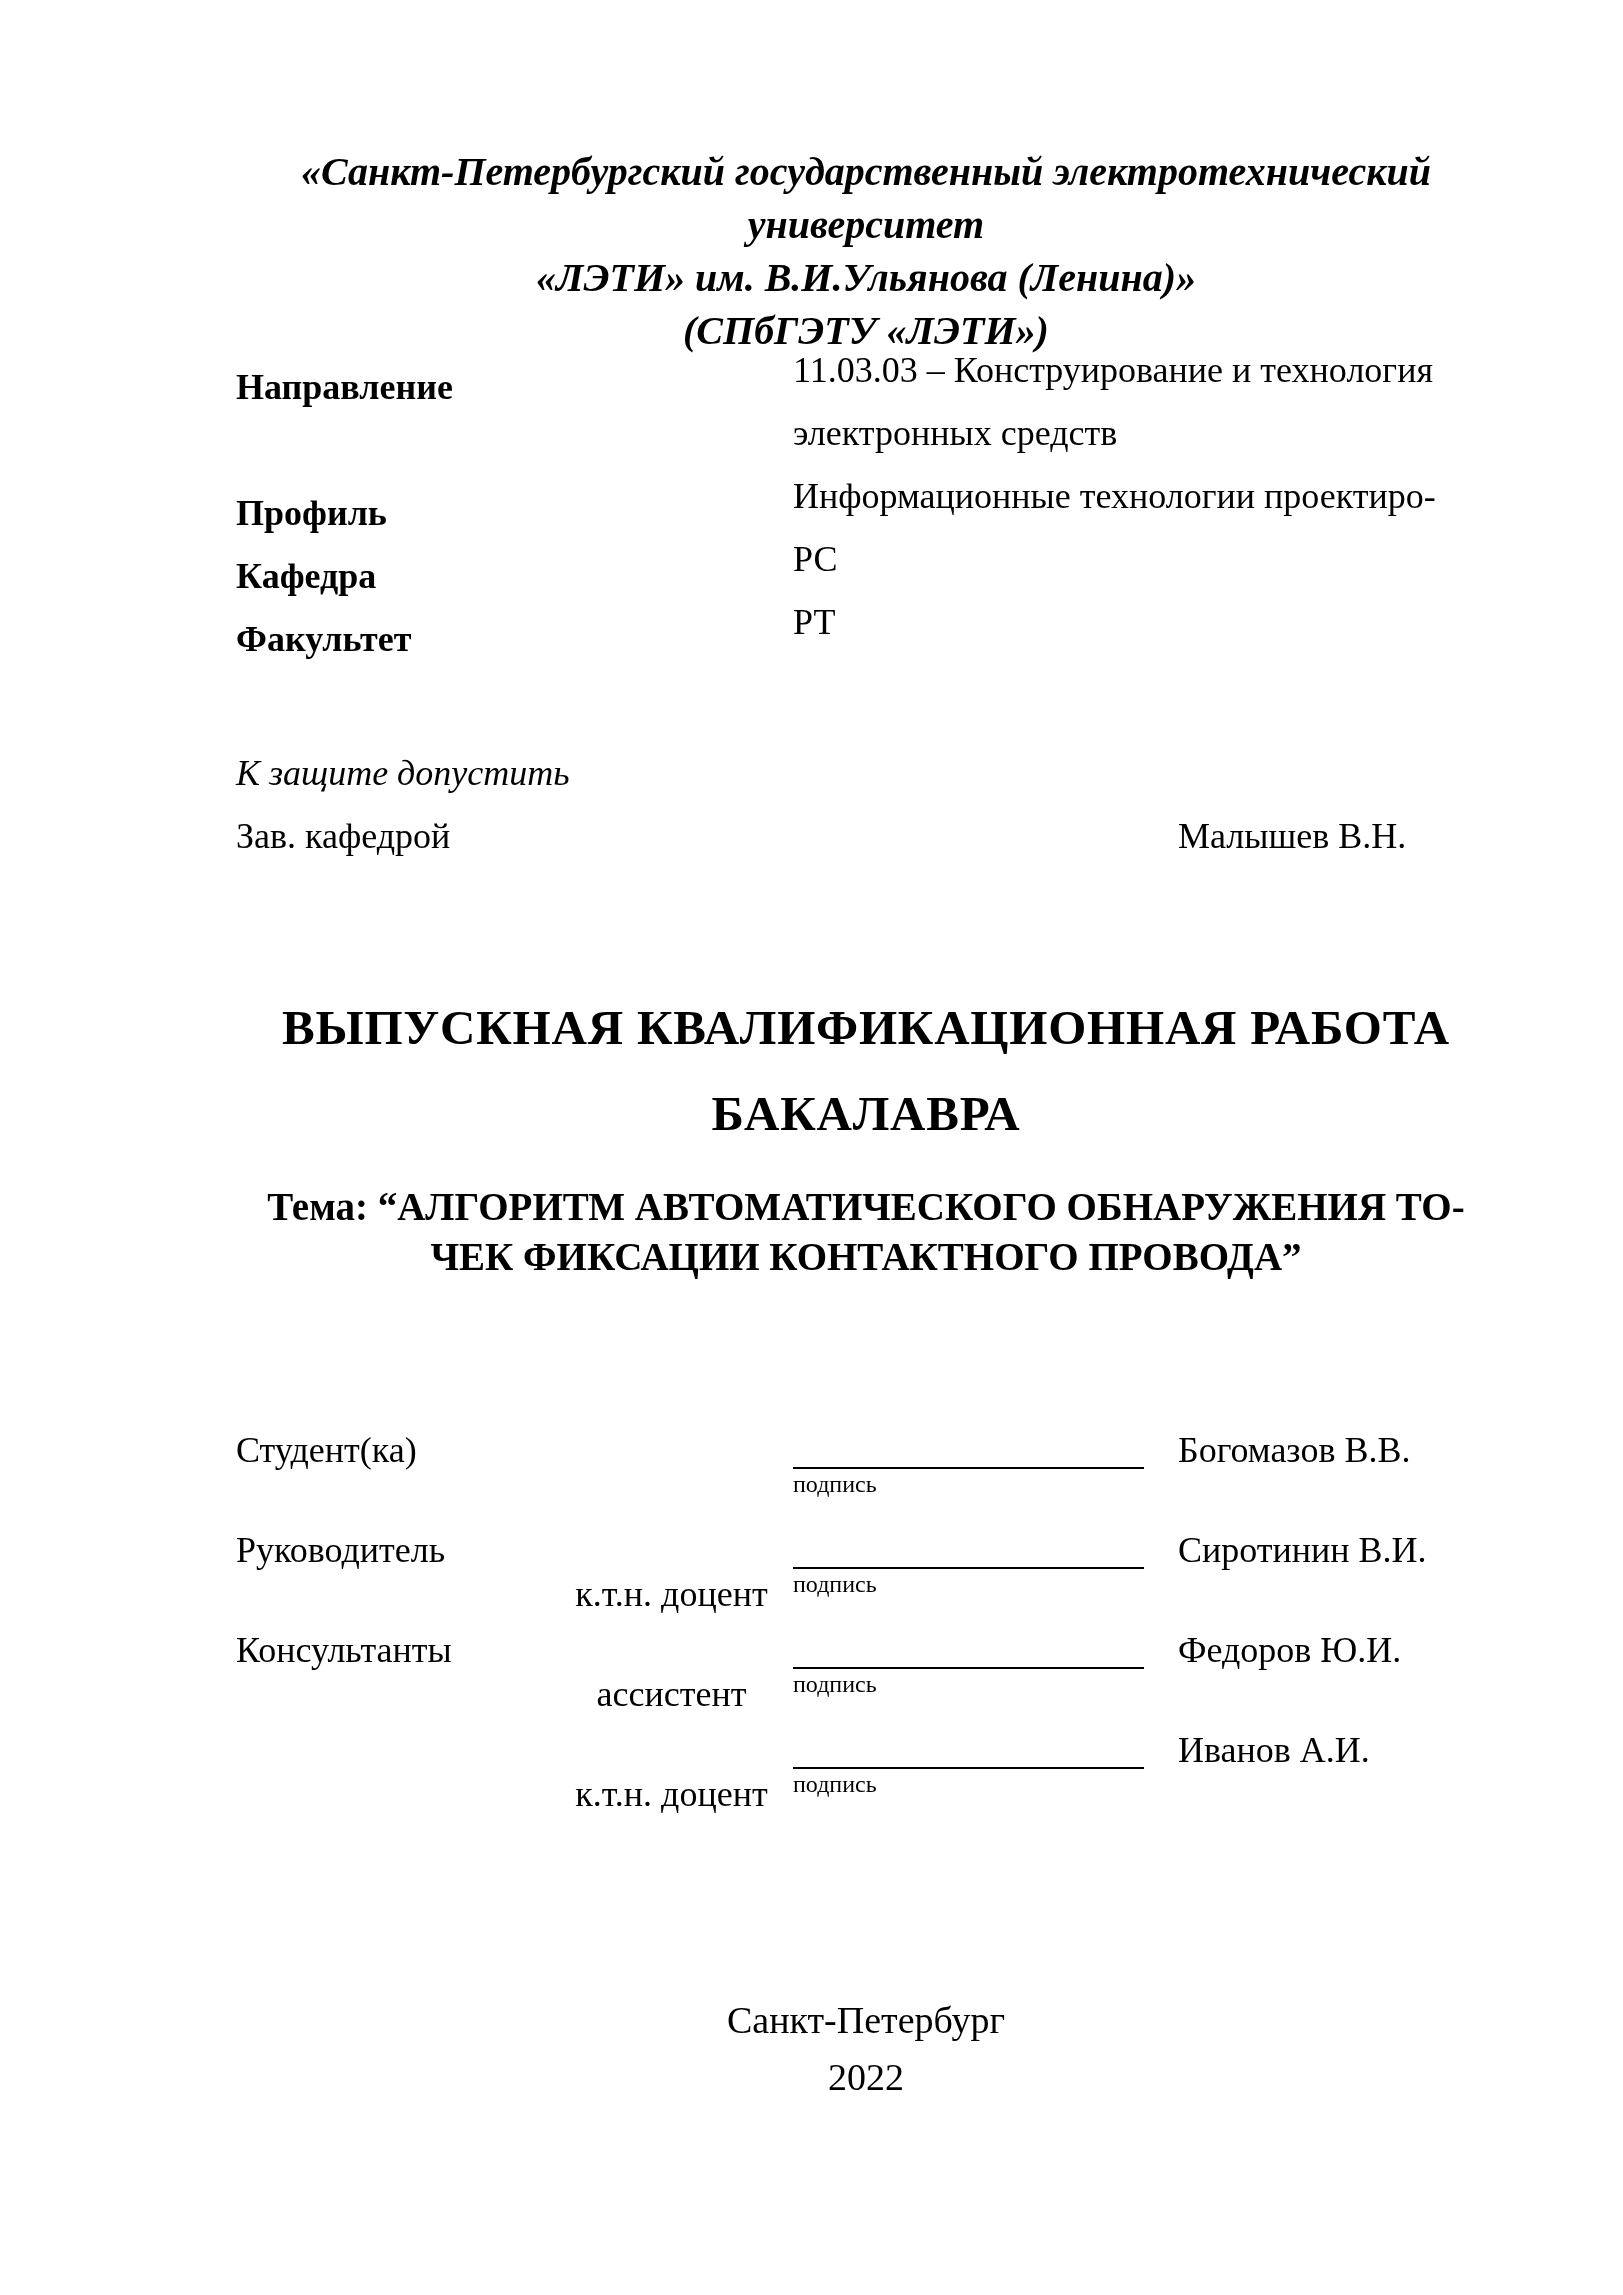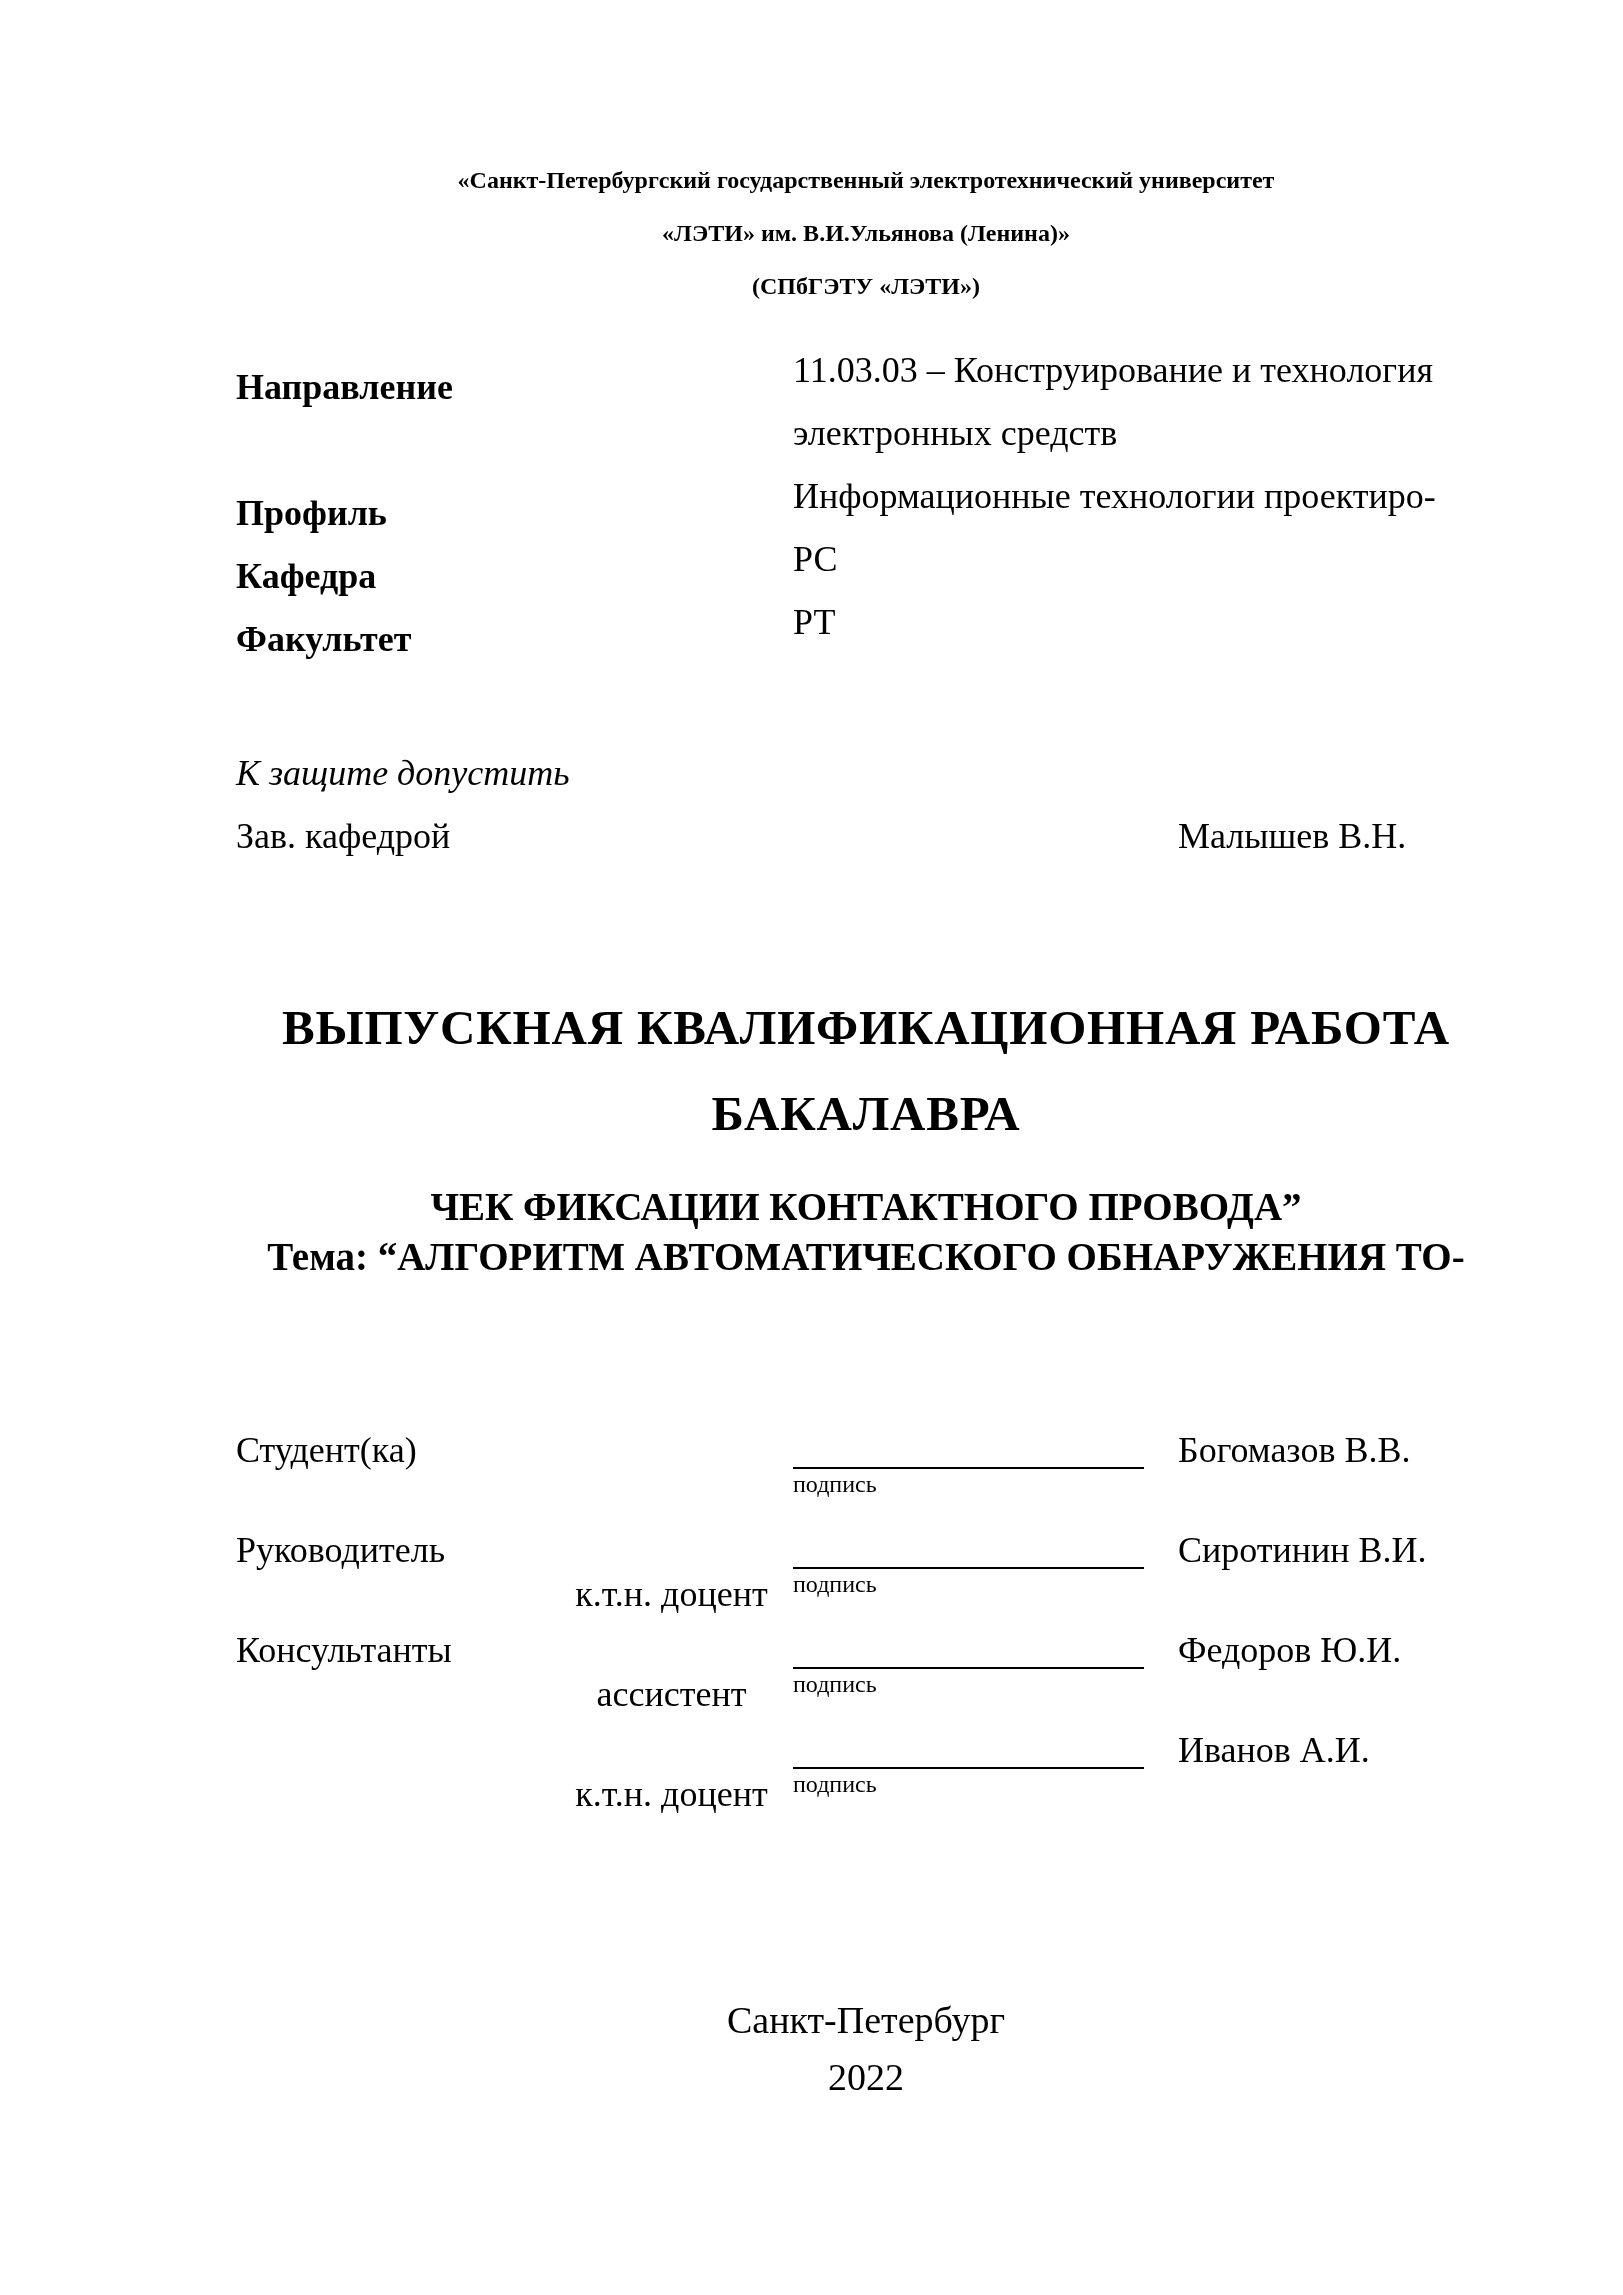--- a/index.html
+++ b/index.html
@@ -18,24 +18,25 @@
     overflow: hidden;
   }
   
   .content-centered {
     position: absolute;
     left: 236px;
     width: 1260px;
     text-align: center;
   }
   .header-block {
-    top: 154px;
-    font-weight: bold;
-    font-size: 24px;
+    top: 145px;
+    font-weight: bold;
+    font-size: 40px;
     line-height: 53px;
+    font-style: italic;
   }
   .fields-block {
     position: absolute;
     left: 236px;
     top: 349px;
     width: 1260px;
   }
   .frow {
     position: relative;
     height: 63px;
@@ -177,22 +178,22 @@
       <span class="admit-name">Малышев В.Н.</span>
     </div>
   </div>
 
   <div class="content-centered title-block">
     <div>ВЫПУСКНАЯ КВАЛИФИКАЦИОННАЯ РАБОТА</div>
     <div>БАКАЛАВРА</div>
   </div>
 
   <div class="content-centered theme-block">
+    <div>Тема: “АЛГОРИТМ АВТОМАТИЧЕСКОГО ОБНАРУЖЕНИЯ ТО-</div>
     <div>ЧЕК ФИКСАЦИИ КОНТАКТНОГО ПРОВОДА”</div>
-    <div>Тема: “АЛГОРИТМ АВТОМАТИЧЕСКОГО ОБНАРУЖЕНИЯ ТО-</div>
   </div>
 
   <div class="signatures-block">
 
     <div class="sig-row">
       <span class="sig-label">Студент(ка)</span>
       <span class="sig-role"></span>
       <span class="sig-cell">
         <span class="sig-line"></span>
         <span class="sig-caption">подпись</span>

